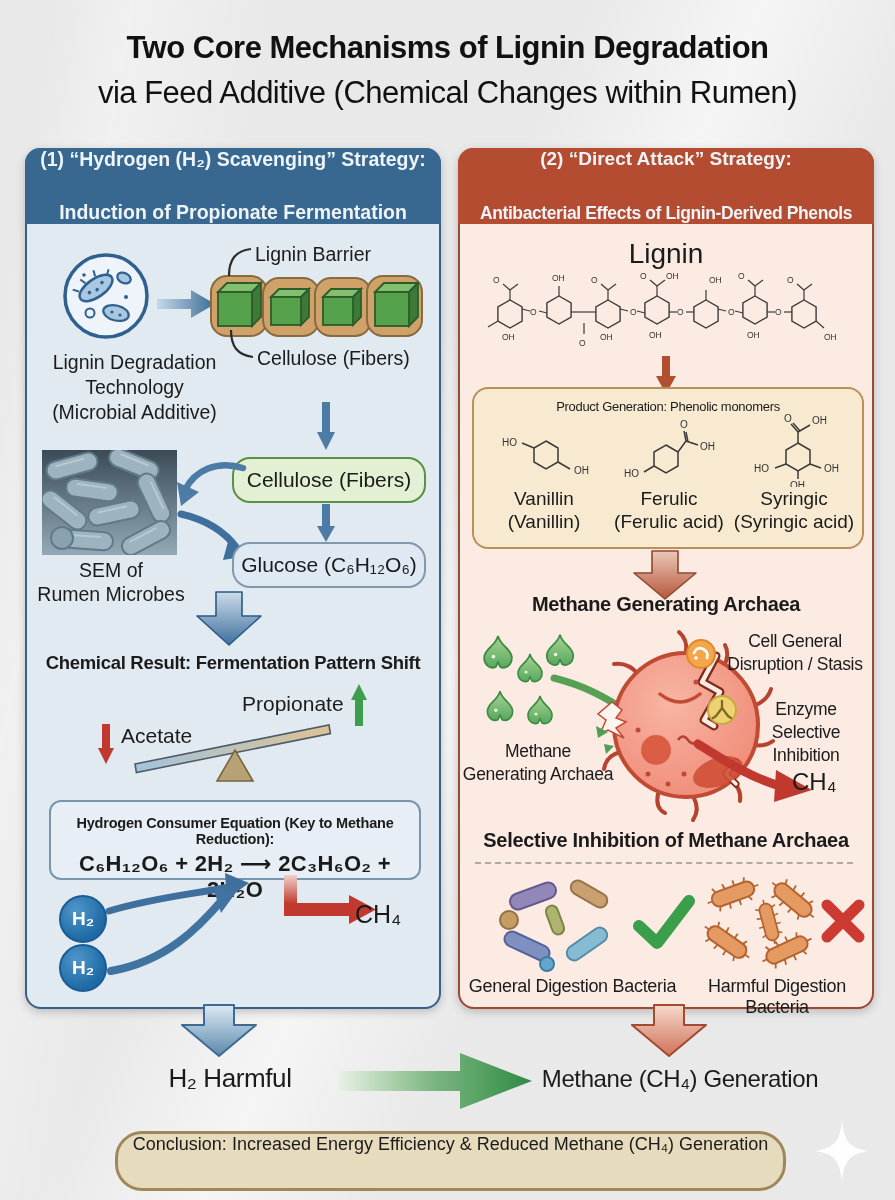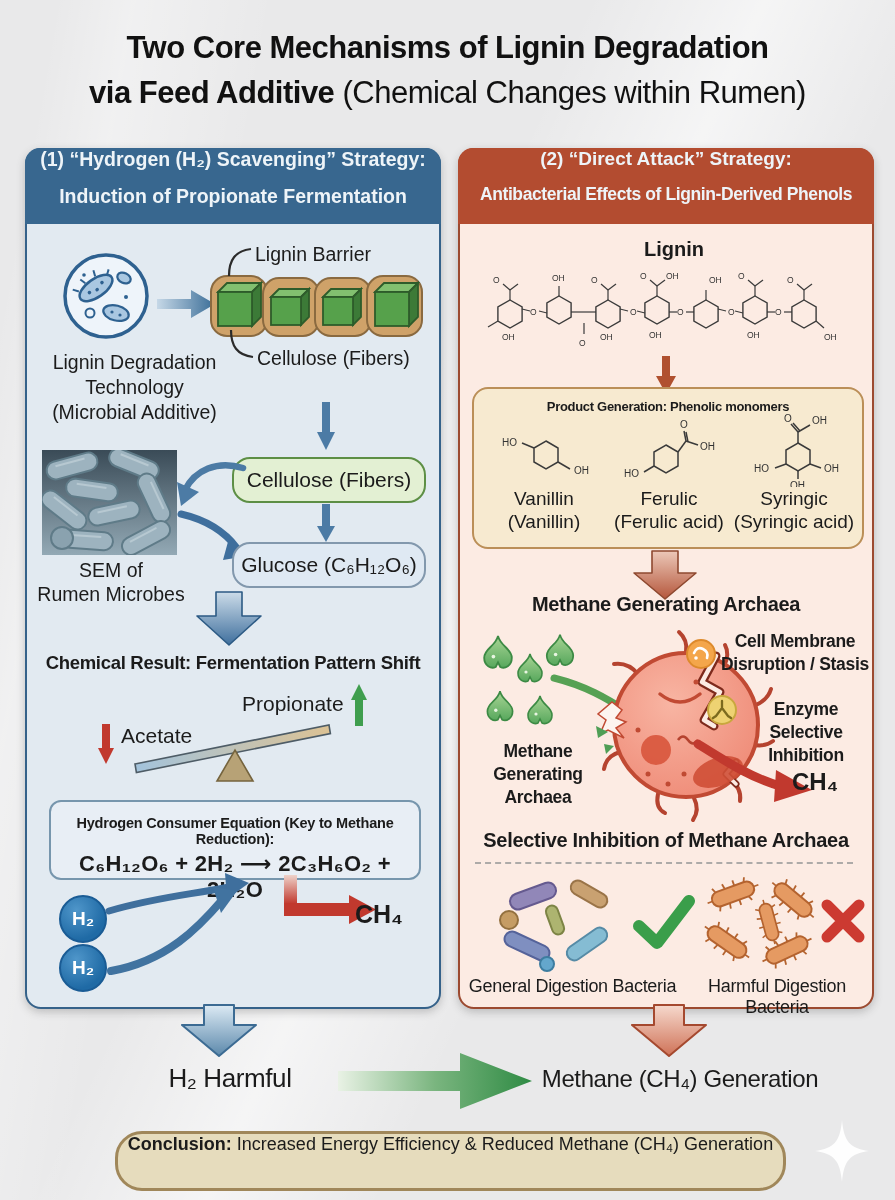--- a/index.html
+++ b/index.html
@@ -10,21 +10,21 @@
   .ctr{text-align:center}
   .title{position:absolute;top:26px;left:0;width:100%;text-align:center;
     font-weight:bold;font-size:31px;line-height:1.45;letter-spacing:-.5px;color:#111}
   .title .normal{font-weight:normal}
   .panel{position:absolute;top:148px;width:412px;height:857px;border-radius:16px;
     box-shadow:0 3px 9px rgba(70,70,70,.28)}
   .panel.left{left:25px;background:#e2eaf1;border:2px solid #35628a}
   .panel.right{left:458px;background:#fcebe3;border:2px solid #9c4a30}
   .panel-header{position:absolute;top:-2px;left:-2px;right:-2px;height:76px;
     border-radius:15px 15px 0 0;color:#eef4f8;text-align:center;display:flex;
-    flex-direction:column;justify-content:flex-start;gap:14px;font-weight:bold}
+    flex-direction:column;justify-content:space-between;gap:14px;font-weight:bold}
   .left .panel-header{background:#38678f}
   .right .panel-header{background:#b34c30}
   .hdr1{font-size:19.5px}
   .hdr2{font-size:19.5px}
   .right .hdr1{font-size:19px}
   .right .hdr2{font-size:17.5px;letter-spacing:-.4px}
   .lbl{line-height:1.24;font-size:19px}
   .pill{border-radius:18px;display:flex;align-items:center;justify-content:center;font-size:21px}
   .cellulose-pill{background:#e3f0d3;border:2.5px solid #5d8f45}
   .glucose-pill{background:#dfe9f3;border:2px solid #8298ad}
@@ -34,21 +34,21 @@
   .h2ball{width:44px;height:44px;border-radius:50%;color:#fff;font-weight:bold;font-size:19px;
     display:flex;align-items:center;justify-content:center;
     background:radial-gradient(circle at 35% 30%,#4f96ca,#1f6aa5 70%);border:2.5px solid #1a5c95}
   .heading{font-weight:bold;font-size:19px;letter-spacing:-.3px}
   .product-box{background:#f7ead0;border:2.5px solid #bb8f58;border-radius:16px}
   .dashes{border-top:2px dashed #9a9a9a;opacity:.8}
   .conclusion{position:absolute;left:115px;top:1131px;width:665px;height:54px;border-radius:27px;
     background:#e6dcbd;border:3px solid #a0875a;display:flex;justify-content:center;
     font-size:18px}
   .footer-big{font-size:26px;letter-spacing:-.4px}
-  .bold{font-weight:bold}
+  .bold{font-weight:normal}
 </style>
 </head>
 <body>
 
 <div class="stage">
 
   <div class="streak" style="left:-150px;top:0;width:1200px;height:1200px;
        background:linear-gradient(115deg,rgba(255,255,255,0) 42%,rgba(255,255,255,.55) 52%,rgba(255,255,255,0) 62%)"></div>
   <div class="streak" style="left:0;top:0;width:895px;height:1200px;
        background:linear-gradient(100deg,rgba(255,255,255,0) 5%,rgba(255,255,255,.35) 12%,rgba(255,255,255,0) 25%)"></div>
@@ -260,21 +260,21 @@
     <div class="abs bold" style="left:328px;top:750px;font-size:25px">CH₄</div>
 
   </section>
 
   <section class="panel right">
     <div class="panel-header">
       <div class="hdr1">(2) “Direct Attack” Strategy:</div>
       <div class="hdr2">Antibacterial Effects of Lignin-Derived Phenols</div>
     </div>
 
-    <div class="abs ctr bold" style="left:8px;top:88px;width:100%;font-size:20px">Lignin</div>
+    <div class="abs ctr bold" style="left:0;top:88px;width:100%;font-size:28px">Lignin</div>
 
     <svg class="abs" style="left:20px;top:118px" width="372" height="88" viewBox="0 0 372 88">
       <defs>
           <g id="hx">
             <polygon points="0,-14 12.1,-7 12.1,7 0,14 -12.1,7 -12.1,-7" fill="none" stroke="#3a3a3a" stroke-width="1.4"></polygon>
           </g>
         </defs>
       <g stroke="#3a3a3a" stroke-width="1.2" font-size="8.5" font-family="inherit" fill="#333">
         <use href="#hx" transform="translate(30,46)"></use>
           <use href="#hx" transform="translate(79,42)"></use>
@@ -470,21 +470,21 @@
         <circle cx="106" cy="152" r="2.5" fill="#c04a33"></circle>
           <circle cx="60" cy="108" r="2.5" fill="#c04a33"></circle>
         <circle cx="118" cy="60" r="2.5" fill="#c04a33"></circle>
       </svg>
       <svg class="abs" style="left:225px;top:20px" width="32" height="32" viewBox="0 0 32 32">
         <circle cx="16" cy="16" r="14" fill="#f4a64b" stroke="#dd8a2c" stroke-width="2"></circle>
         <path d="M9 15 q3 -7 9 -4 q6 3 4 9" stroke="#fff" stroke-width="2.6" fill="none" stroke-linecap="round"></path>
         <circle cx="11" cy="20" r="1.8" fill="#fff"></circle>
       </svg>
       <div class="abs ctr bold" style="left:258px;top:12px;width:154px;font-size:17.5px;line-height:1.3;letter-spacing:-.3px">
-        <div>Cell Membrane</div>
+        <div>Cell General</div>
         <div>Disruption / Stasis</div>
       </div>
       <svg class="abs" style="left:246px;top:76px" width="32" height="32" viewBox="0 0 32 32">
         <circle cx="16" cy="16" r="14" fill="#eed272" stroke="#c9a83e" stroke-width="2"></circle>
         <path d="M10 22 L16 14 L22 22 M16 14 L16 7 M10 22 l-3 2 M22 22 l3 2" stroke="#7c6a1e" stroke-width="2.3" fill="none" stroke-linecap="round"></path>
       </svg>
       <div class="abs ctr bold" style="left:280px;top:80px;width:132px;font-size:17.5px;line-height:1.3;letter-spacing:-.3px">
         <div>Enzyme Selective</div>
         <div>Inhibition</div>
       </div>

